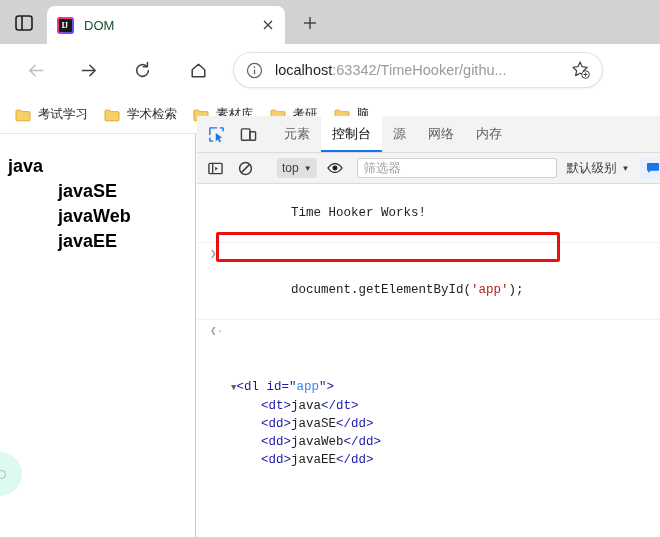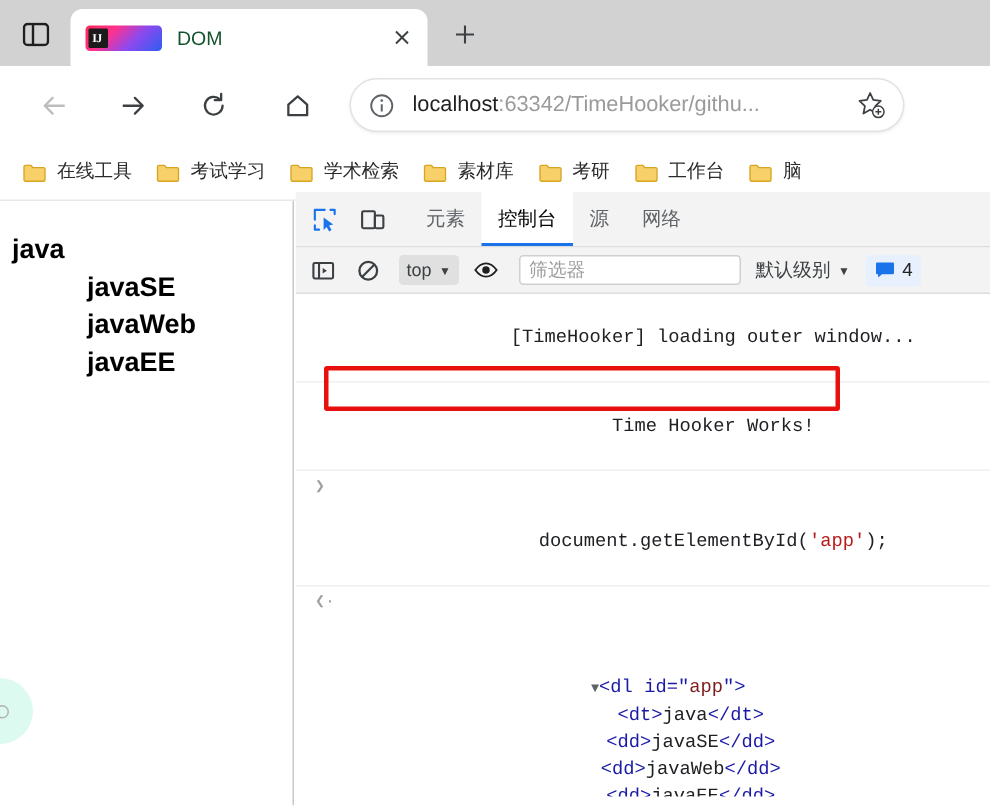--- a/index.html
+++ b/index.html
@@ -49,21 +49,20 @@
     padding-left: 10px;
     box-sizing: border-box;
   }
   .favicon {
     width: 17px; height: 17px;
     border-radius: 3px;
     position: relative;
     overflow: hidden;
     flex: 0 0 auto;
     background: linear-gradient(135deg,#fe2857 0%,#ff318c 32%,#8f49ee 62%,#2d5df0 100%);
-    padding-left: 34px;
   }
   .favicon .ij-inner {
     position: absolute;
     left: 2px; top: 2px;
     width: 13px; height: 13px;
     background: #1b1b1b;
     border-radius: 1px;
   }
   .favicon .ij-mark {
     position: absolute;
@@ -241,26 +240,25 @@
     left: -3px; top: 336px;
     width: 9px; height: 9px;
     border-radius: 50%;
     border: 1.5px solid #b4b4b4;
     box-sizing: border-box;
   }
 
   
   .devtools {
     position: absolute;
-    top: 128px; left: 197px;
+    top: 116px; left: 197px;
     width: 463px;
     height: 403px;
     background: #ffffff;
     overflow: hidden;
-    text-align: center;
   }
 
   .dt-tabbar {
     position: relative;
     height: 36px;
     background: #f3f3f3;
     display: flex;
     align-items: center;
     border-bottom: 1px solid #dcdcdc;
   }
@@ -305,36 +303,36 @@
     border-bottom: 1px solid #dcdcdc;
   }
   .tb-btn {
     width: 24px; height: 24px;
     margin-left: 6px;
     display: flex; align-items: center; justify-content: center;
     border-radius: 3px;
     flex: 0 0 auto;
   }
   .ctx-select {
-    margin-left: 9px;
+    margin-left: 20px;
     height: 20px;
     padding: 0 5px;
     background: #e0e0e0;
     border-radius: 3px;
     display: flex;
     align-items: center;
     font-size: 12px;
     color: #3c4043;
     flex: 0 0 auto;
   }
   .ctx-select .caret { margin-left: 5px; font-size: 8px; }
   .filter-input {
     margin-left: 10px;
     height: 20px;
-    width: 148px;
+    width: 200px;
     background: #ffffff;
     border: 1px solid #cfcfcf;
     border-radius: 3px;
     display: flex;
     align-items: center;
     padding: 0 6px;
     font-size: 12.5px;
     color: #9e9e9e;
     box-sizing: border-box;
     flex: 0 0 auto;
@@ -399,21 +397,21 @@
   .c-cmd .tok-plain { color: #202124; }
 
   .c-result {
     color: #202124;
     line-height: 18px;
     white-space: pre;
     padding-top: 2px;
   }
   .tok-tag  { color: #1a1aa6; }
   .tok-attr { color: #1a1aa6; }
-  .tok-val  { color: #7f1d1d; }
+  .tok-val  { color: #3b82f6; }
   .tok-text { color: #202124; }
   .tri {
     color: #5f6368;
     font-size: 9px;
   }
 
   
   .annot-box {
     position: absolute;
     left: 19px;
@@ -514,28 +512,20 @@
     <div class="ext-badge">2</div>
   </div>
 
   <div class="bookmarks">
     <div class="bm">
       <span class="folder">
         <svg width="16" height="14" viewBox="0 0 16 14">
             <path d="M1 3.2a1 1 0 0 1 1-1h3.6l1.3 1.5H14a1 1 0 0 1 1 1v7.1a1 1 0 0 1-1 1H2a1 1 0 0 1-1-1z" fill="#f7d06a" stroke="#d9a520" stroke-width=".9"></path>
           </svg>
       </span>
-      <span class="bm-label">在线工具</span>
-    </div>
-    <div class="bm">
-      <span class="folder">
-        <svg width="16" height="14" viewBox="0 0 16 14">
-            <path d="M1 3.2a1 1 0 0 1 1-1h3.6l1.3 1.5H14a1 1 0 0 1 1 1v7.1a1 1 0 0 1-1 1H2a1 1 0 0 1-1-1z" fill="#f7d06a" stroke="#d9a520" stroke-width=".9"></path>
-          </svg>
-      </span>
       <span class="bm-label">考试学习</span>
     </div>
     <div class="bm">
       <span class="folder">
         <svg width="16" height="14" viewBox="0 0 16 14">
             <path d="M1 3.2a1 1 0 0 1 1-1h3.6l1.3 1.5H14a1 1 0 0 1 1 1v7.1a1 1 0 0 1-1 1H2a1 1 0 0 1-1-1z" fill="#f7d06a" stroke="#d9a520" stroke-width=".9"></path>
           </svg>
       </span>
       <span class="bm-label">学术检索</span>
     </div>
@@ -547,28 +537,20 @@
       </span>
       <span class="bm-label">素材库</span>
     </div>
     <div class="bm">
       <span class="folder">
         <svg width="16" height="14" viewBox="0 0 16 14">
             <path d="M1 3.2a1 1 0 0 1 1-1h3.6l1.3 1.5H14a1 1 0 0 1 1 1v7.1a1 1 0 0 1-1 1H2a1 1 0 0 1-1-1z" fill="#f7d06a" stroke="#d9a520" stroke-width=".9"></path>
           </svg>
       </span>
       <span class="bm-label">考研</span>
-    </div>
-    <div class="bm">
-      <span class="folder">
-        <svg width="16" height="14" viewBox="0 0 16 14">
-            <path d="M1 3.2a1 1 0 0 1 1-1h3.6l1.3 1.5H14a1 1 0 0 1 1 1v7.1a1 1 0 0 1-1 1H2a1 1 0 0 1-1-1z" fill="#f7d06a" stroke="#d9a520" stroke-width=".9"></path>
-          </svg>
-      </span>
-      <span class="bm-label">工作台</span>
     </div>
     <div class="bm">
       <span class="folder">
         <svg width="16" height="14" viewBox="0 0 16 14">
             <path d="M1 3.2a1 1 0 0 1 1-1h3.6l1.3 1.5H14a1 1 0 0 1 1 1v7.1a1 1 0 0 1-1 1H2a1 1 0 0 1-1-1z" fill="#f7d06a" stroke="#d9a520" stroke-width=".9"></path>
           </svg>
       </span>
       <span class="bm-label">脑</span>
     </div>
   </div>
@@ -605,20 +587,23 @@
       </div>
       <div class="dt-tab active">
         <span>控制台</span>
       </div>
       <div class="dt-tab">
         <span>源</span>
       </div>
       <div class="dt-tab">
         <span>网络</span>
       </div>
+      <div class="dt-tab">
+        <span>内存</span>
+      </div>
     </div>
 
     <div class="dt-toolbar">
       <div class="tb-btn">
         <svg width="15" height="15" viewBox="0 0 16 16">
           <rect x="1" y="2.5" width="14" height="11" rx="1" fill="none" stroke="#3c4043" stroke-width="1.5"></rect>
           <line x1="5" y1="2.5" x2="5" y2="13.5" stroke="#3c4043" stroke-width="1.5"></line>
           <path d="M7.6 6 10.6 8 7.6 10z" fill="#3c4043"></path>
         </svg>
       </div>
@@ -650,23 +635,20 @@
           <svg width="14" height="12" viewBox="0 0 14 12" style="display:block">
             <path d="M1 1.8a.8.8 0 0 1 .8-.8h10.4a.8.8 0 0 1 .8.8v6.2a.8.8 0 0 1-.8.8H5L2.4 11V8.8H1.8A.8.8 0 0 1 1 8z" fill="#1a73e8"></path>
           </svg>
         </span>
         <span class="cnt">4</span>
       </div>
     </div>
 
     <div class="console-body">
 
-      <div class="c-row">
-        <span>[TimeHooker] loading outer window...</span>
-      </div>
 
       <div class="c-row">
         <span>Time Hooker Works!</span>
       </div>
 
       <div class="c-row">
         <span class="c-gutter in">❯</span>
         <span class="c-cmd"><span class="tok-plain">document.getElementById(</span><span class="tok-str">'app'</span><span class="tok-plain">);</span></span>
       </div>
 

